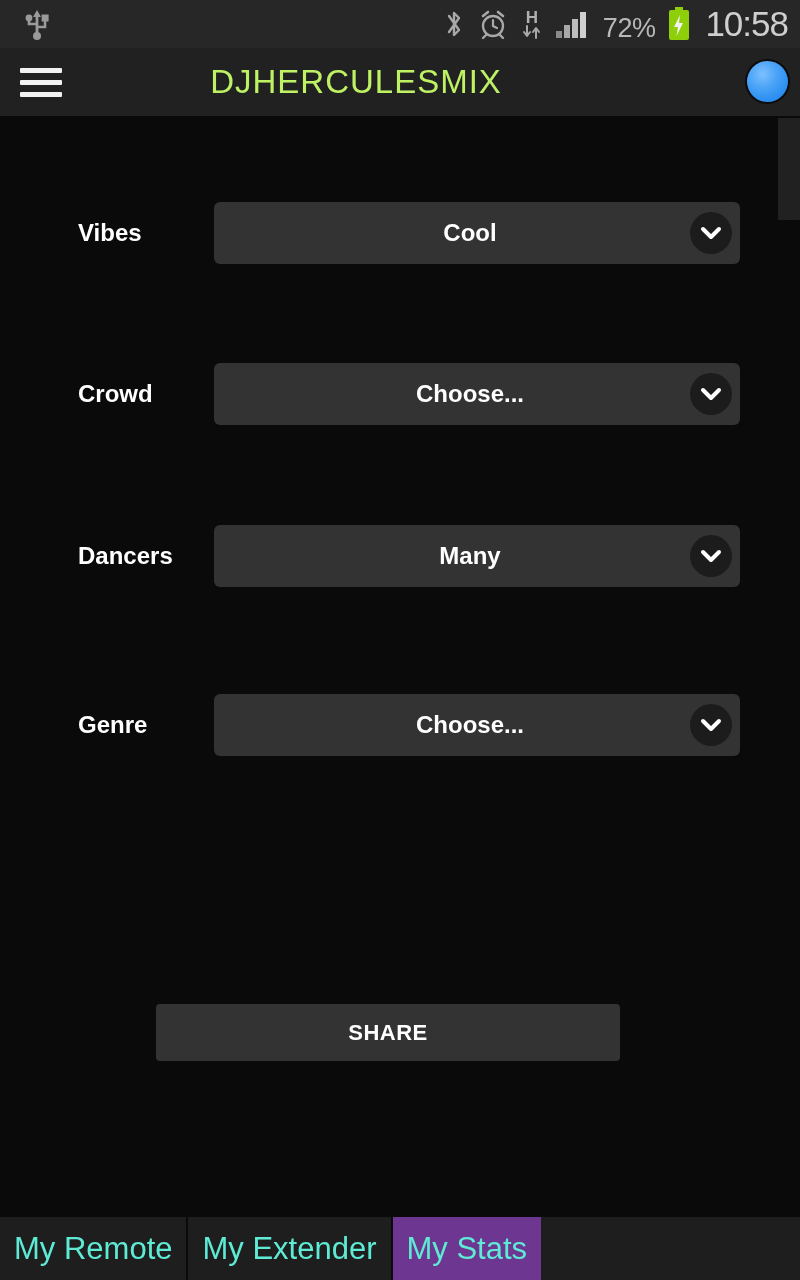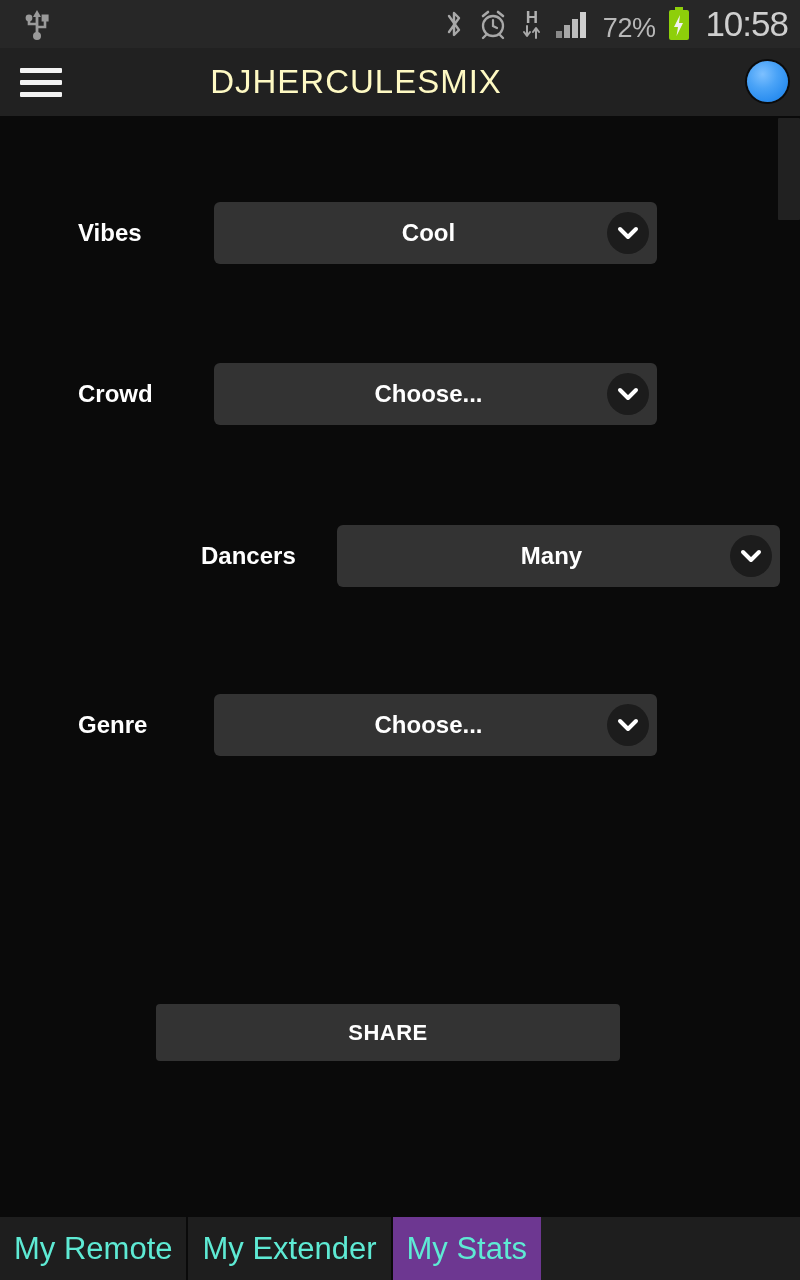--- a/index.html
+++ b/index.html
@@ -44,21 +44,21 @@
     display:flex; align-items:center;
   }
   .hamburger {
     width:62px; margin-left:10px;
     display:flex; flex-direction:column; justify-content:center;
     gap:7px; cursor:pointer;
   }
   .hamburger span { display:block; height:5px; background:#f2f2f2; border-radius:1px; width:42px; margin-left:10px; }
   .app-title {
     position:absolute; left:0; width:712px; text-align:center;
-    color:#fef9c3; font-size:33px; letter-spacing:1px;
+    color:#bef264; font-size:33px; letter-spacing:1px;
     font-family:"Liberation Sans", sans-serif; font-weight:400;
     pointer-events:none;
   }
   .avatar {
     position:absolute; right:12px; top:13px;
     width:41px; height:41px; border-radius:50%;
     background:radial-gradient(circle at 38% 32%, #7dc0ff 0%, #4aa3f7 38%, #2b8ef0 72%, #1f7ddd 100%);
     box-shadow:0 0 0 2px #0b0b0b;
     cursor:pointer;
   }
@@ -79,21 +79,21 @@
   .form-row {
     position:absolute; left:0; width:780px; height:62px;
     display:flex; align-items:center;
   }
   .row-label {
     width:214px; padding-left:78px;
     color:#ffffff; font-size:24px;
     font-family:"Liberation Sans", sans-serif; font-weight:700;
   }
   .dropdown {
-    position:relative; width:443px; height:100%;
+    position:relative; width:526px; height:100%;
     background:#333333; border-radius:6px;
     display:flex; align-items:center; justify-content:center;
     cursor:pointer;
   }
   .dropdown-value {
     color:#ffffff; font-size:24px; font-weight:bold;
     font-family:"Liberation Sans", sans-serif;
     margin-left:-14px;
   }
   .chev-btn {
@@ -239,21 +239,21 @@
       <div class="dropdown">
         <span class="dropdown-value">Choose...</span>
         <span class="chev-btn">
           <svg width="24" height="16" viewBox="0 0 24 16">
             <path d="M4 4 L12 12 L20 4" stroke="#ffffff" stroke-width="4" fill="none" stroke-linecap="round" stroke-linejoin="round"></path>
           </svg>
         </span>
       </div>
     </div>
 
-    <div class="form-row" style="top:409px;justify-content:flex-end;">
+    <div class="form-row" style="top:409px;">
       <div class="row-label">Dancers</div>
       <div class="dropdown">
         <span class="dropdown-value">Many</span>
         <span class="chev-btn">
           <svg width="24" height="16" viewBox="0 0 24 16">
             <path d="M4 4 L12 12 L20 4" stroke="#ffffff" stroke-width="4" fill="none" stroke-linecap="round" stroke-linejoin="round"></path>
           </svg>
         </span>
       </div>
     </div>

